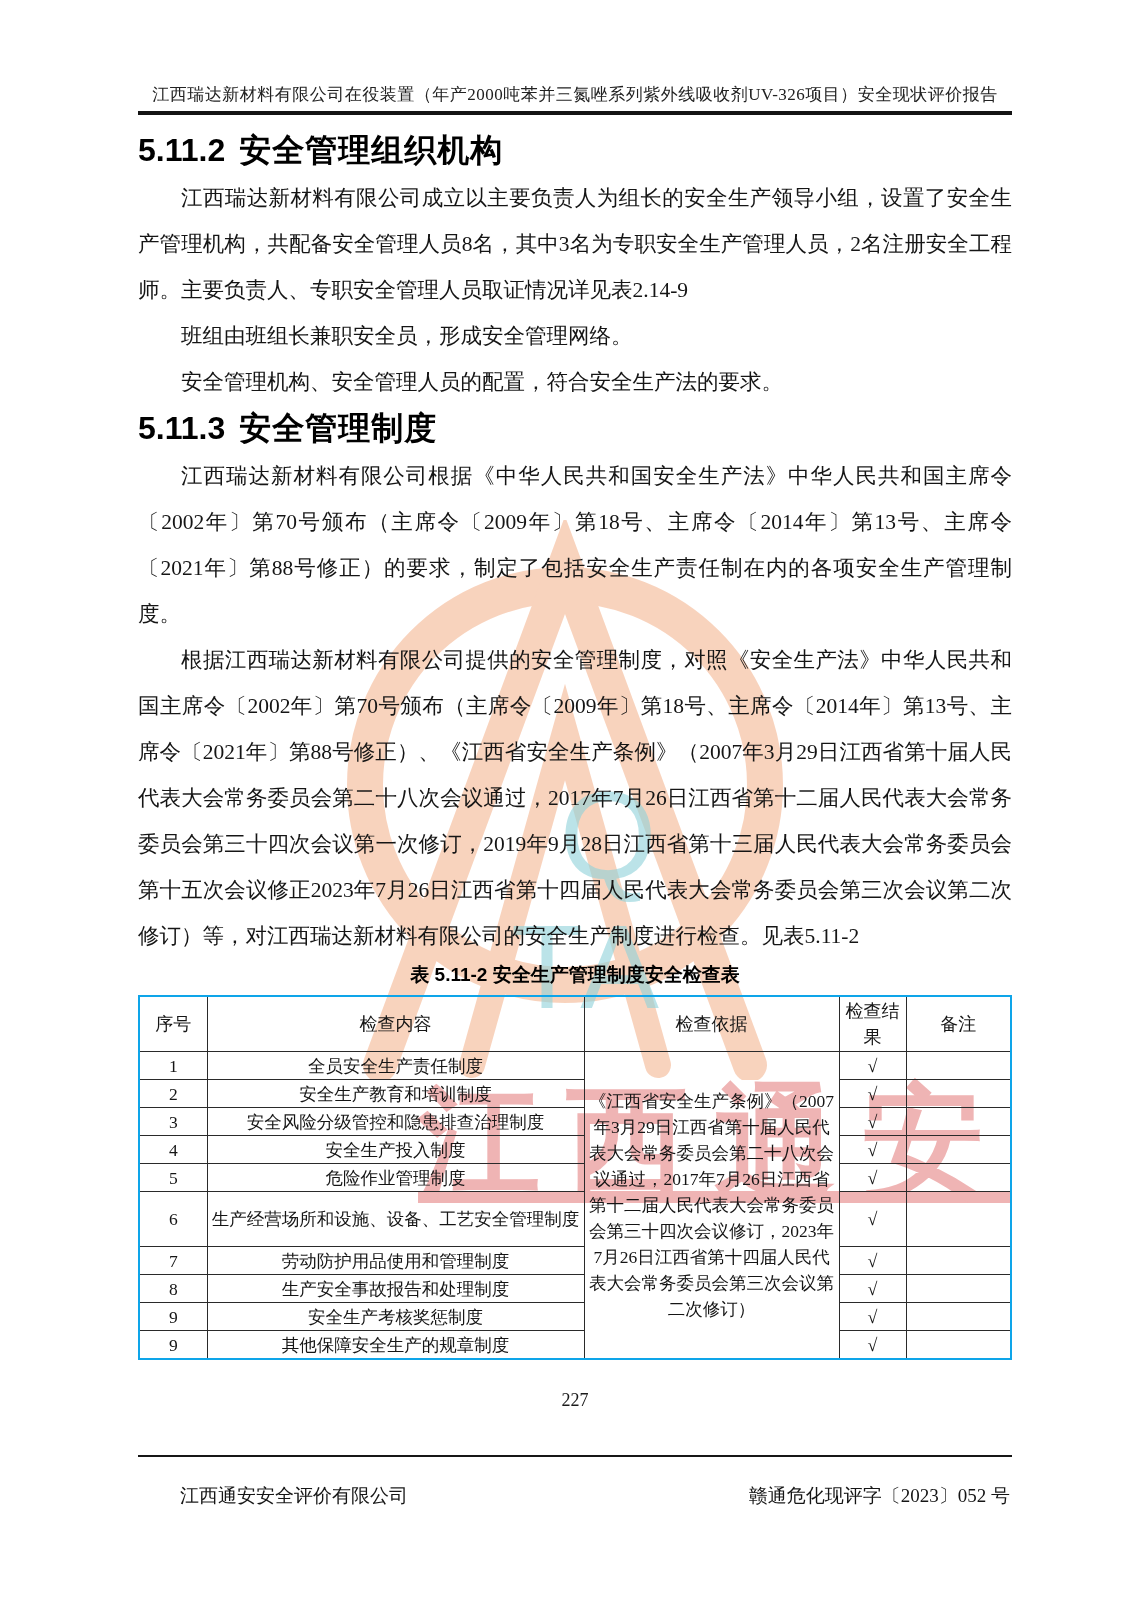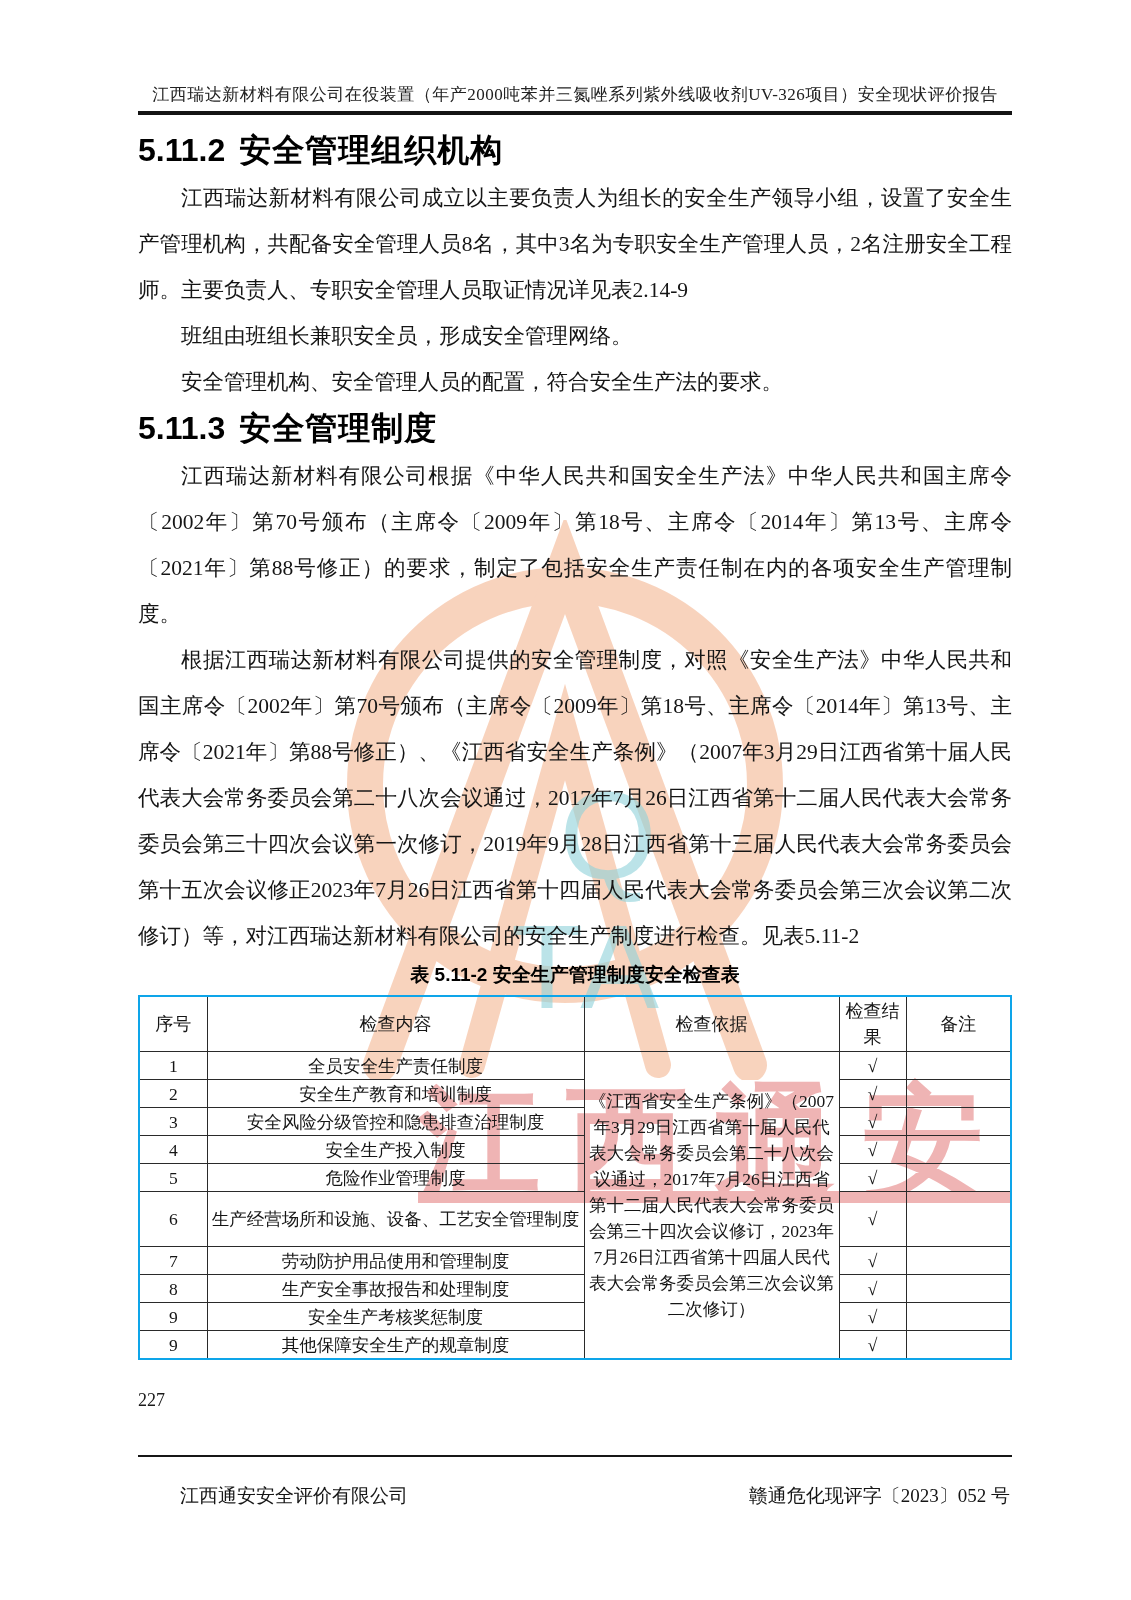--- a/index.html
+++ b/index.html
@@ -53,21 +53,21 @@
     line-height:26px;overflow:hidden;
   }
   table.check{border:2px solid #0ea5e9;}
   table.check thead th{font-weight:normal;height:54px;font-size:18px;}
   table.check td{height:27px;}
   tr.tall td{height:54px;}
   td.basis{vertical-align:middle;line-height:27px;padding:2px 6px;}
   td.result{font-size:18px;}
   .col-no{width:68px;}.col-content{width:377px;}.col-basis{width:255px;}
   .col-result{width:67px;}.col-remark{width:105px;}
-  .page-num{font-size:18px;margin-top:28px;line-height:24px;}
+  .page-num{text-align:center;font-size:18px;margin-top:28px;line-height:24px;}
   .footer{
     position:absolute;left:138px;width:874px;top:1455px;z-index:1;
     border-top:2px solid #161616;
     display:flex;justify-content:space-between;
     padding-top:26px;font-size:19px;color:#151515;
   }
   .footer .f-left{padding-left:42px;}
   .footer .f-right{padding-right:2px;}
 </style>
 </head>

